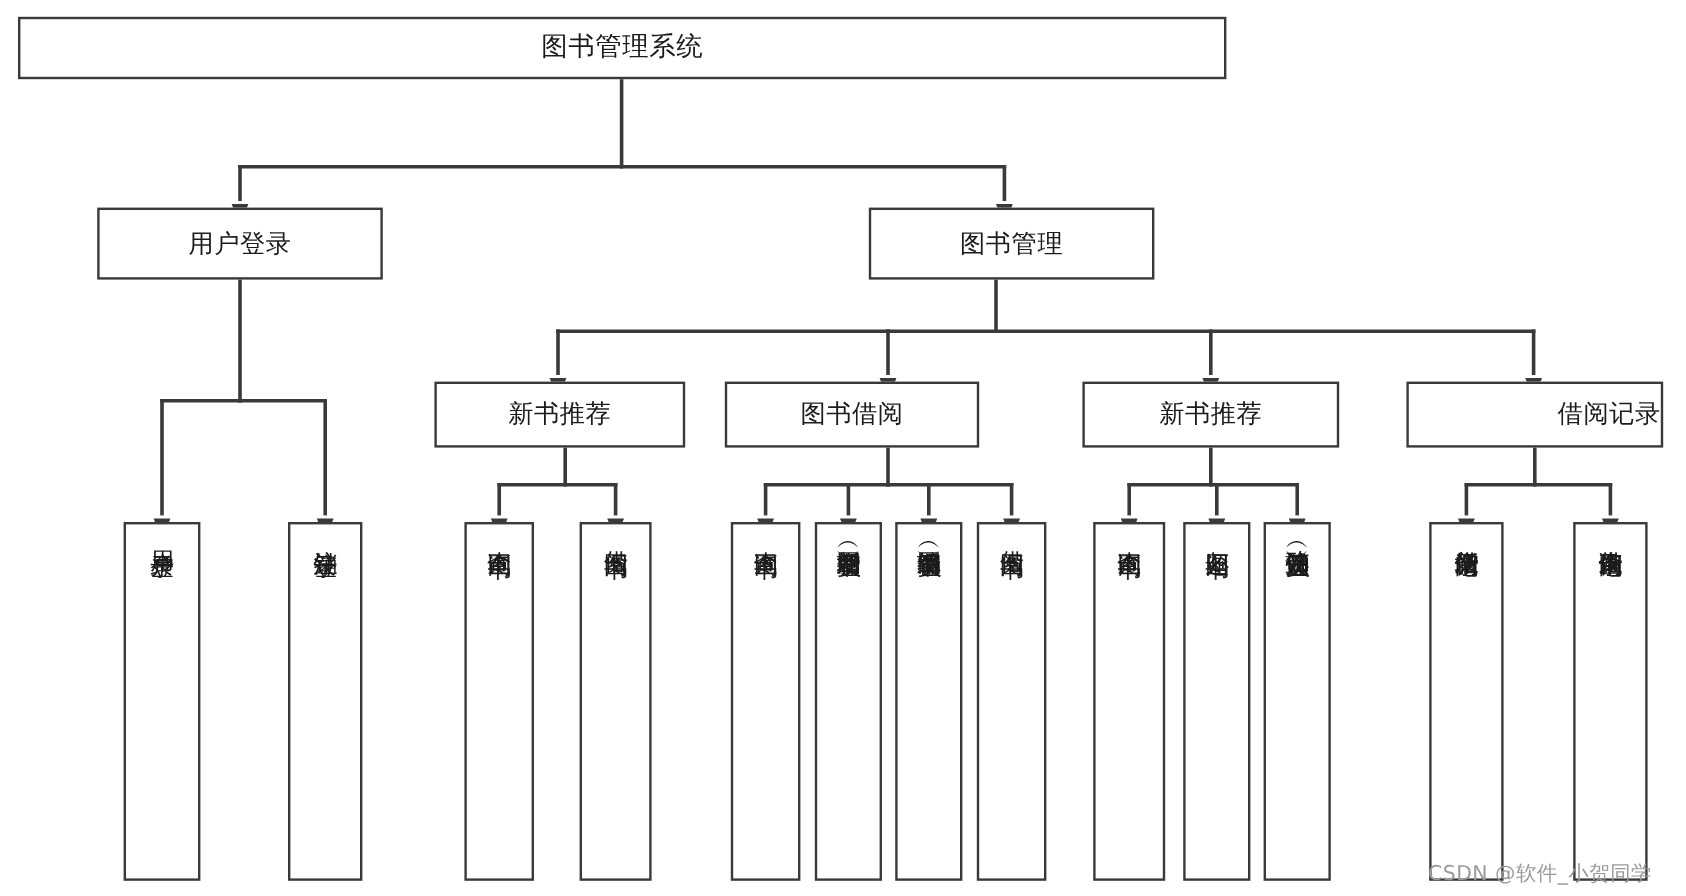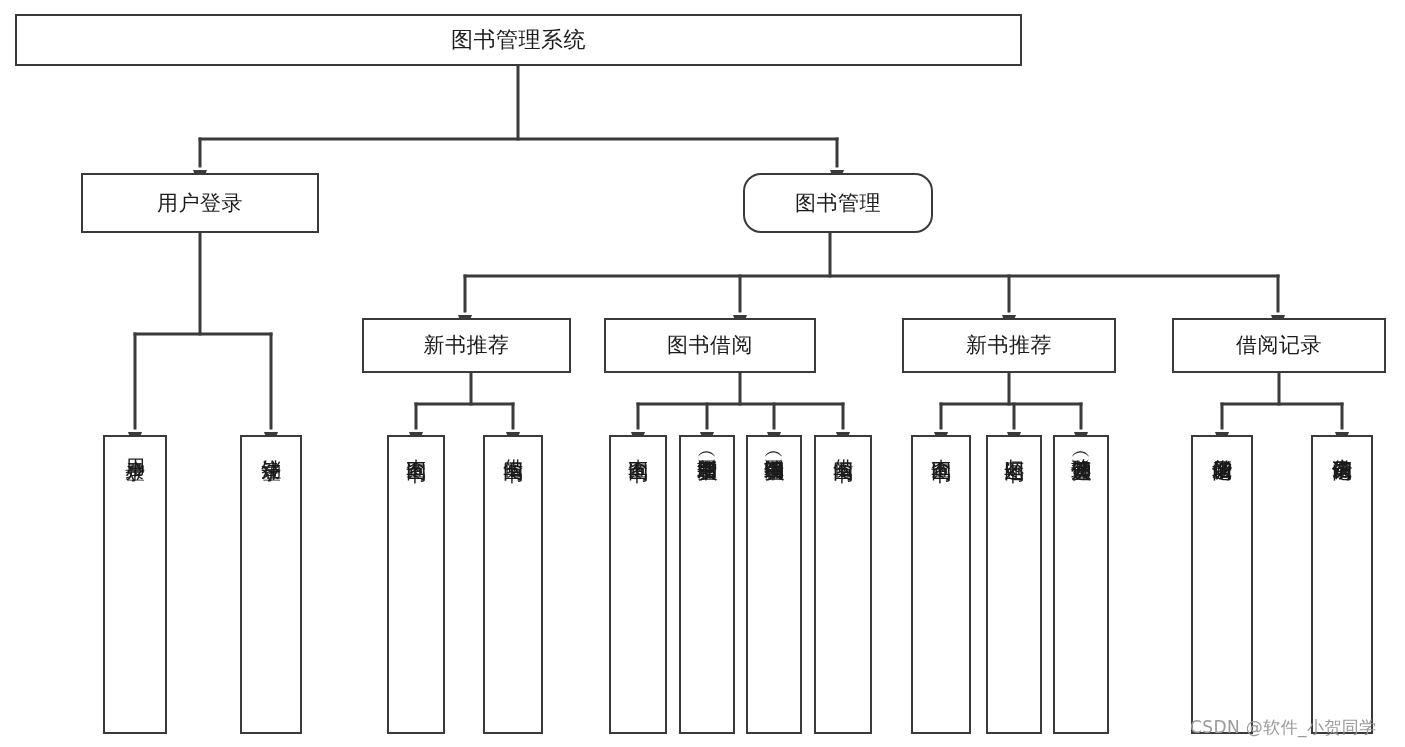--- a/index.html
+++ b/index.html
@@ -141,33 +141,33 @@
       </g>
   </svg>
 
   <div id="node-layer">
       <div class="node root" style="left: 15px; top: 14px; width: 1007px; height: 52px;">
         <span class="node-label">图书管理系统</span>
       </div>
       <div class="node level1" style="left: 81px; top: 173px; width: 238px; height: 60px;">
         <span class="node-label">用户登录</span>
       </div>
-      <div class="node level1" style="left: 743px; top: 173px; width: 190px; height: 60px; border-radius: 18px;">
+      <div class="node level1" style="left: 724px; top: 173px; width: 238px; height: 60px;">
         <span class="node-label">图书管理</span>
       </div>
       <div class="node level2" style="left: 362px; top: 318px; width: 209px; height: 55px;">
         <span class="node-label">新书推荐</span>
       </div>
       <div class="node level2" style="left: 604px; top: 318px; width: 212px; height: 55px;">
         <span class="node-label">图书借阅</span>
       </div>
       <div class="node level2" style="left: 902px; top: 318px; width: 214px; height: 55px;">
         <span class="node-label">新书推荐</span>
       </div>
-      <div class="node level2" style="left: 1172px; top: 318px; width: 214px; height: 55px;">
+      <div class="node level2" style="left: 1172px; top: 318px; width: 214px; height: 55px; justify-content: flex-end;">
         <span class="node-label">借阅记录</span>
       </div>
       <div class="node leaf" style="left: 103px; top: 435px; width: 64px; height: 299px;">
         <span class="node-label">用户登录</span>
       </div>
       <div class="node leaf" style="left: 240px; top: 435px; width: 62px; height: 299px;">
         <span class="node-label">注销登录</span>
       </div>
       <div class="node leaf" style="left: 387px; top: 435px; width: 58px; height: 299px;">
         <span class="node-label">查询图书</span>

